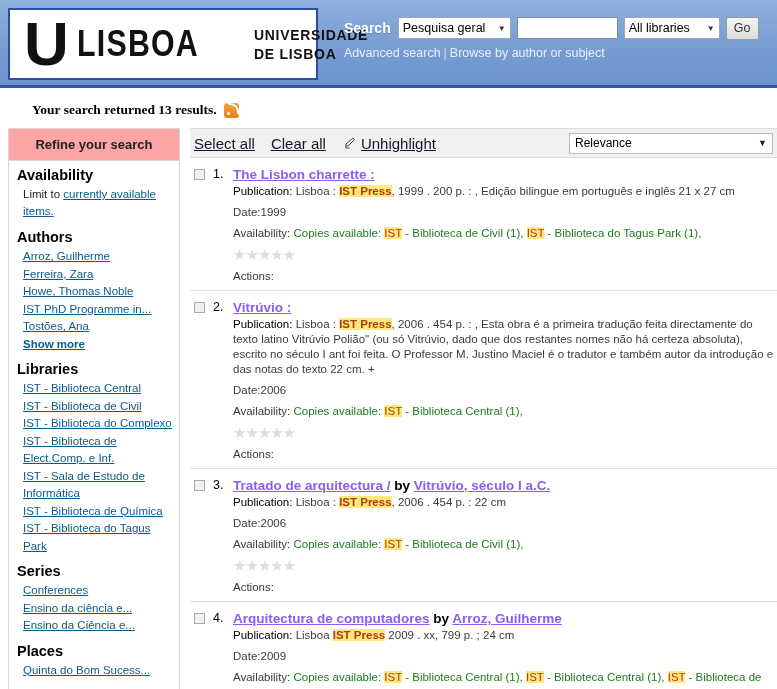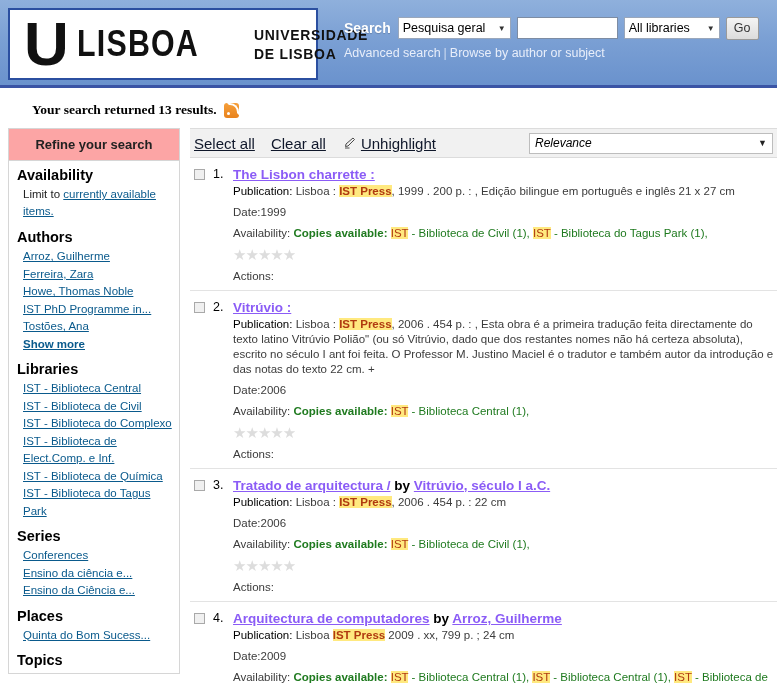--- a/index.html
+++ b/index.html
@@ -262,32 +262,31 @@
   #unhighlight-icon {
     width: 14px;
     height: 14px;
     margin-right: 5px;
     position: relative;
     display: inline-block;
   }
   #unhighlight-icon svg { display: block; }
   #sort-select {
     margin-left: auto;
-    width: 244px;
+    width: 204px;
     height: 21px;
     border: 1px solid #bdbdbd;
     background: #ffffff;
     font-size: 12px;
     padding: 0 5px;
     box-sizing: border-box;
     display: flex;
     align-items: center;
     justify-content: space-between;
     cursor: default;
-    font-style: italic;
   }
   #sort-select .caret { font-size: 9px; color: #222222; }
 
   .result {
     display: flex;
     padding: 8px 0 8px 0;
     border-bottom: 1px solid #e3e3e3;
     align-items: flex-start;
   }
   .res-check {
@@ -344,21 +343,21 @@
     background: #ffe97f;
     color: #b03a10;
     font-weight: bold;
   }
   .hl-plain {
     background: #ffe97f;
     color: #b03a10;
   }
   .avail-green {
     color: #1f7a1f;
-    font-weight: bold;
+    font-weight: normal;
   }
   .avail-loc { color: #1f7a1f; }
   .checked-out { color: #9c3a5e; }
   .res-avail { white-space: normal; }
   .stars {
     margin-top: 7px;
     line-height: 14px;
     letter-spacing: -1px;
   }
   .stars span {
@@ -433,20 +432,21 @@
           <div class="facet-item"><a href="#">IST PhD Programme in...</a></div>
           <div class="facet-item"><a href="#">Tostões, Ana</a></div>
           <div class="facet-item facet-more"><a href="#">Show more</a></div>
         </div>
         <div class="facet-group">
           <div class="facet-title">Libraries</div>
           <div class="facet-item"><a href="#">IST - Biblioteca Central</a></div>
           <div class="facet-item"><a href="#">IST - Biblioteca de Civil</a></div>
           <div class="facet-item"><a href="#">IST - Biblioteca do Complexo</a></div>
           <div class="facet-item"><a href="#">IST - Biblioteca de Elect.Comp. e Inf.</a></div>
+          <div class="facet-item"><a href="#">IST - Sala de Estudo de Informática</a></div>
           <div class="facet-item"><a href="#">IST - Biblioteca de Química</a></div>
           <div class="facet-item"><a href="#">IST - Biblioteca do Tagus Park</a></div>
         </div>
         <div class="facet-group">
           <div class="facet-title">Series</div>
           <div class="facet-item"><a href="#">Conferences</a></div>
           <div class="facet-item"><a href="#">Ensino da ciência e...</a></div>
           <div class="facet-item"><a href="#">Ensino da Ciência e...</a></div>
         </div>
         <div class="facet-group">

